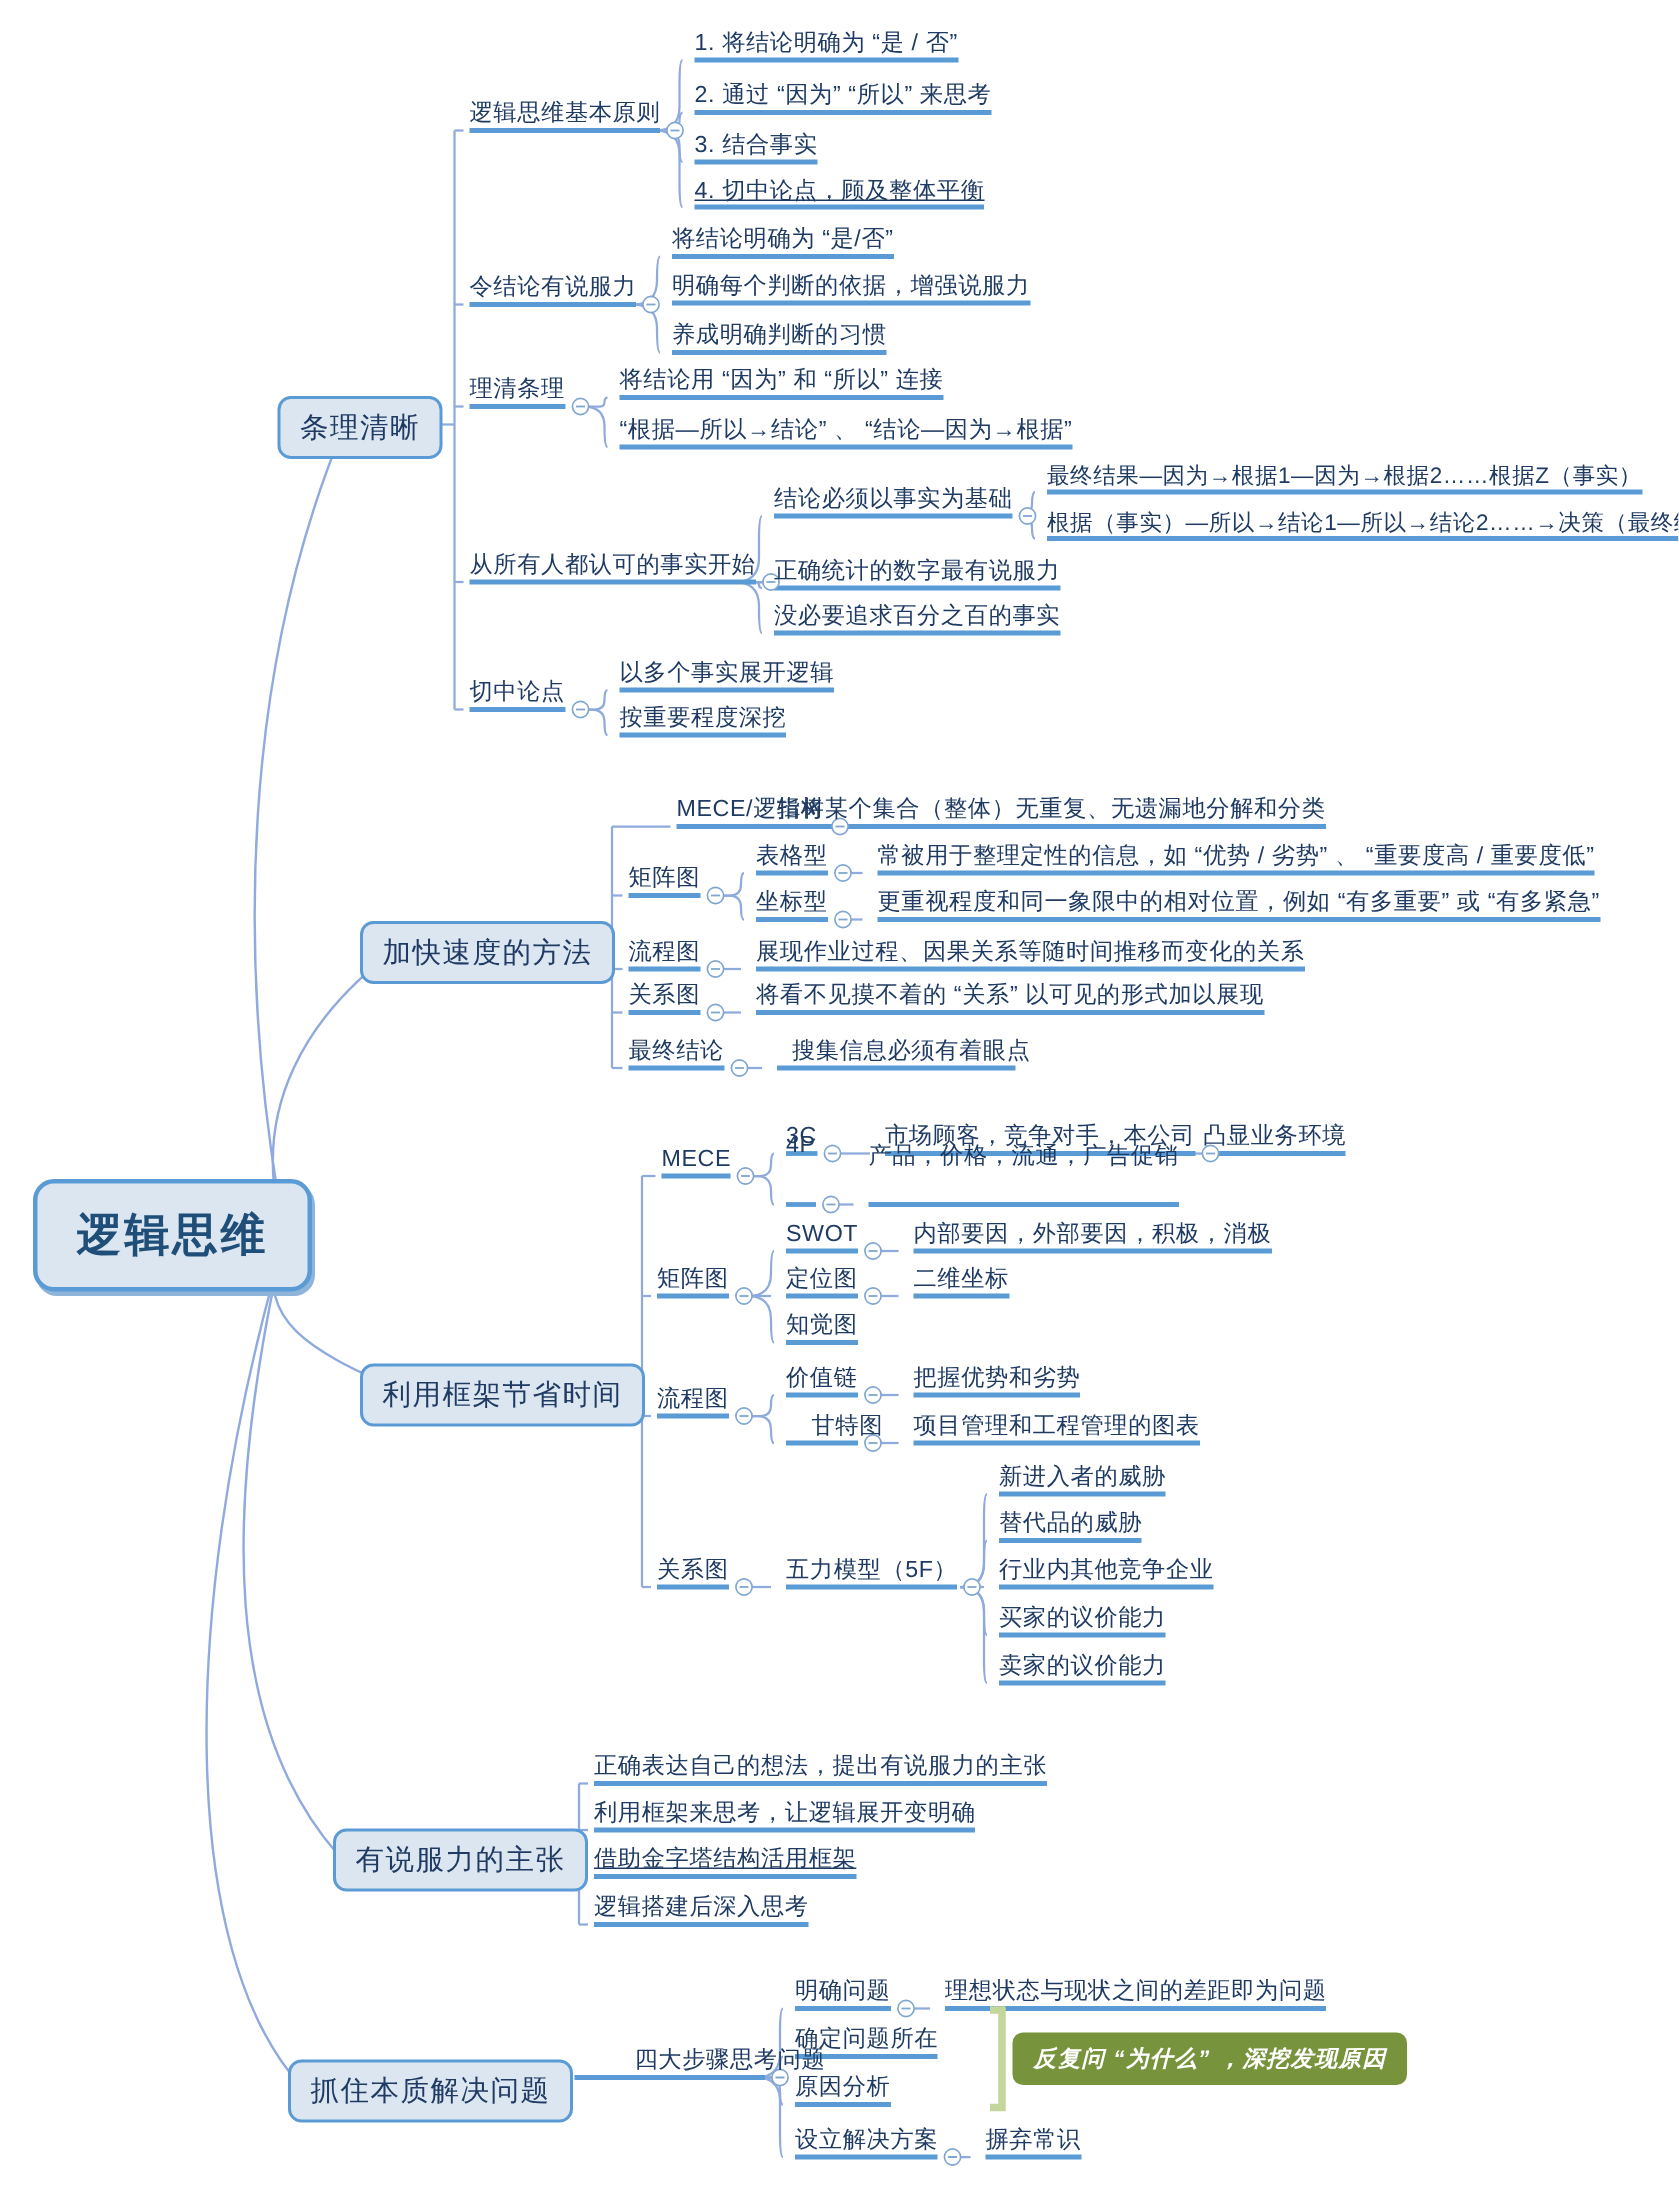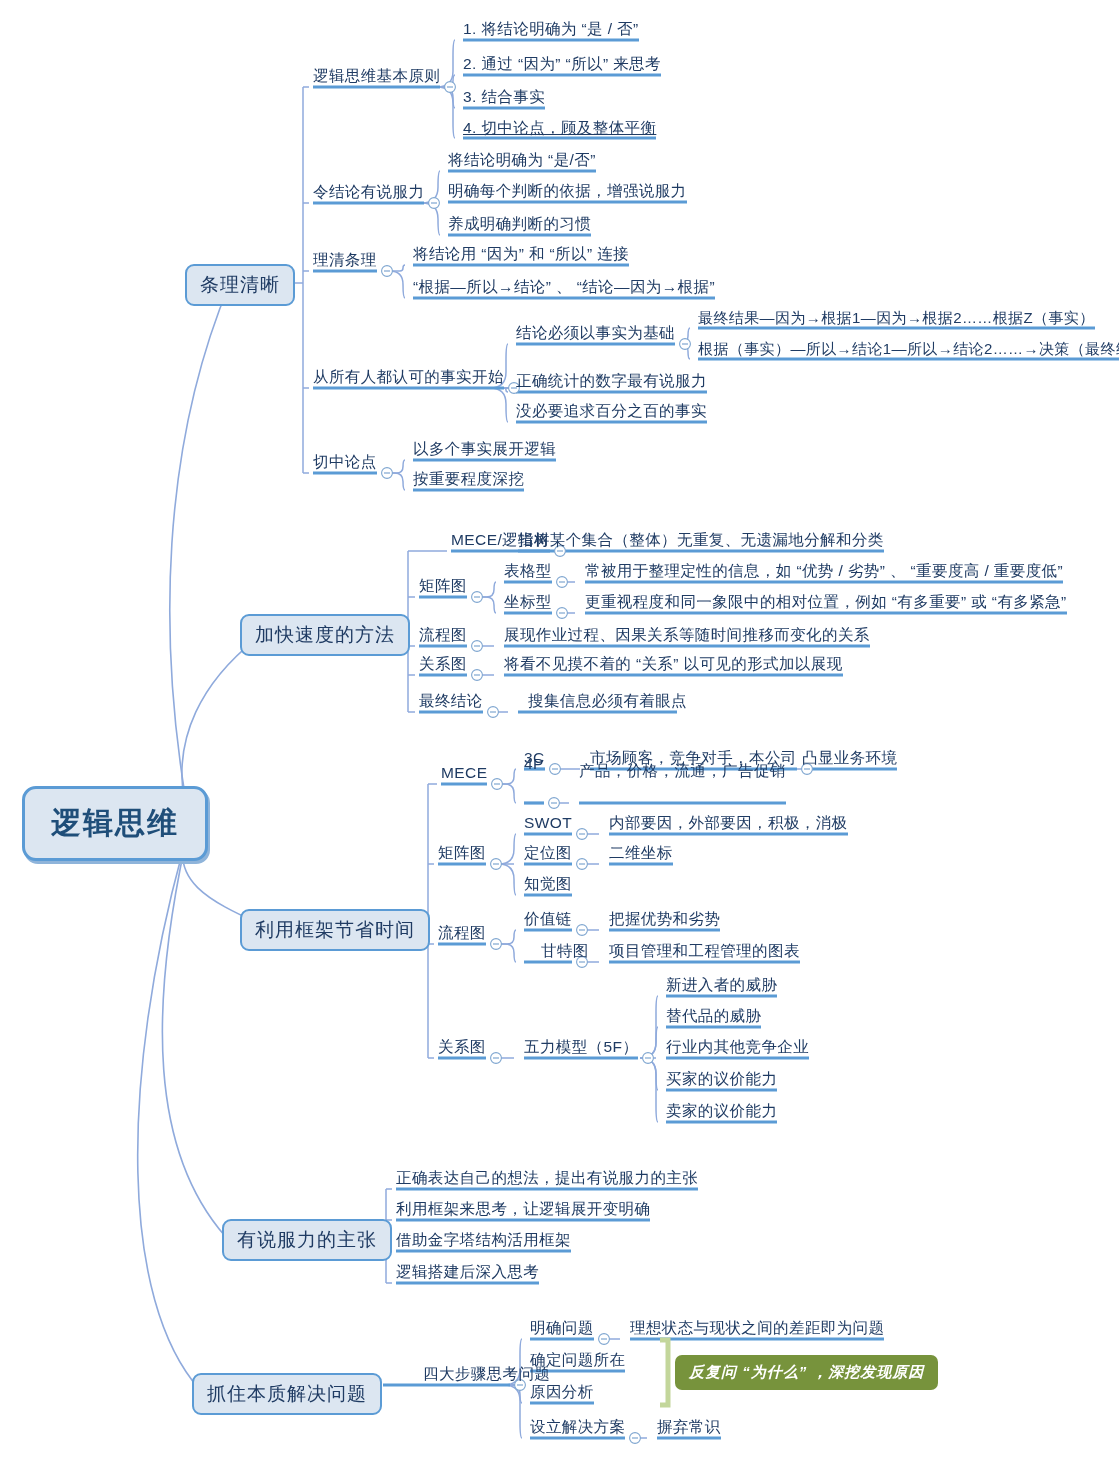--- a/index.html
+++ b/index.html
@@ -391,21 +391,21 @@
   <div class="node txt" style="left:438px;top:1039px;">关系图</div>
   <div class="node txt" style="left:524px;top:1039px;">五力模型（5F）</div>
   <div class="node txt" style="left:666px;top:977px;">新进入者的威胁</div>
   <div class="node txt" style="left:666px;top:1008px;">替代品的威胁</div>
   <div class="node txt" style="left:666px;top:1039px;">行业内其他竞争企业</div>
   <div class="node txt" style="left:666px;top:1071px;">买家的议价能力</div>
   <div class="node txt" style="left:666px;top:1103px;">卖家的议价能力</div>
 
   <div class="node txt" style="left:396px;top:1170px;">正确表达自己的想法，提出有说服力的主张</div>
   <div class="node txt" style="left:396px;top:1201px;">利用框架来思考，让逻辑展开变明确</div>
-  <div class="node txt" style="left:396px;top:1232px;">借助金字塔结构活用框架</div>
+  <div class="node txt" style="left:396px;top:1232px;text-decoration:underline;">借助金字塔结构活用框架</div>
   <div class="node txt" style="left:396px;top:1264px;">逻辑搭建后深入思考</div>
 
   <div class="node txt" style="left:383px;top:1366px;margin-left:40px;">四大步骤思考问题</div>
   <div class="node txt" style="left:530px;top:1320px;">明确问题</div>
   <div class="node txt" style="left:630px;top:1320px;">理想状态与现状之间的差距即为问题</div>
   <div class="node txt" style="left:530px;top:1352px;">确定问题所在</div>
   <div class="node txt" style="left:530px;top:1384px;">原因分析</div>
   <div class="node txt" style="left:530px;top:1419px;">设立解决方案</div>
   <div class="node txt" style="left:657px;top:1419px;">摒弃常识</div>
 

